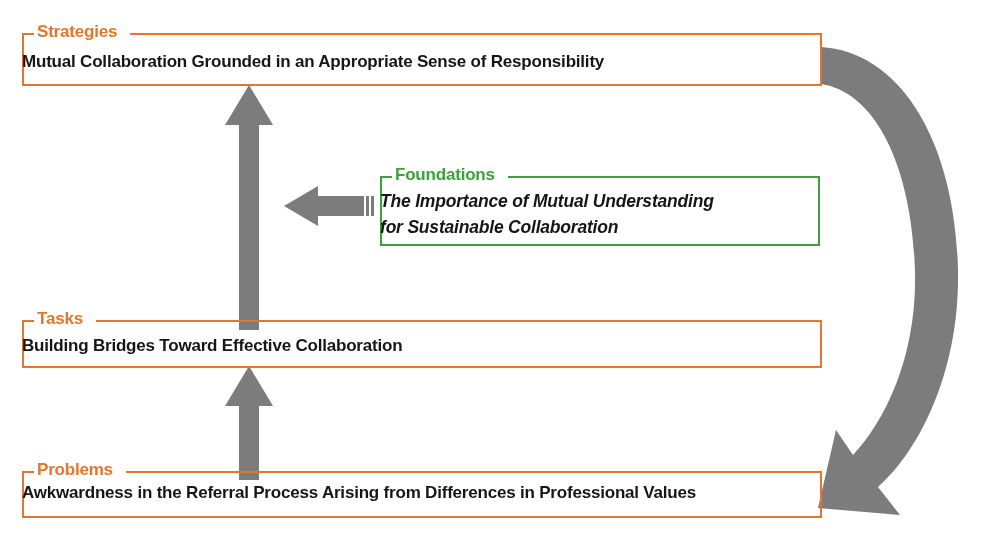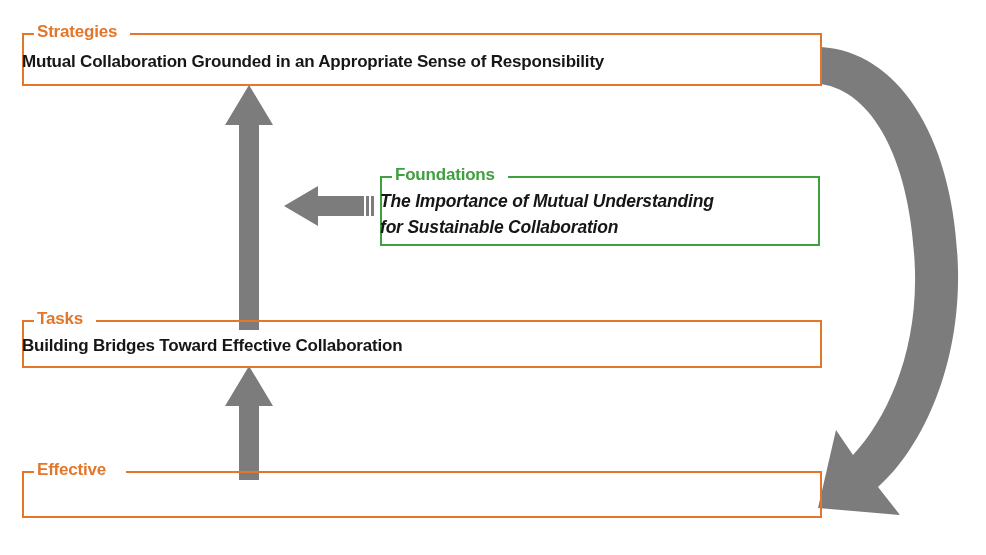--- a/index.html
+++ b/index.html
@@ -158,16 +158,17 @@
   <div class="node orange" style="left:22px; top:320px; width:800px; height:48px;">
     <div class="frame"></div>
     <div class="label-mask" style="left:12px; width:62px;"></div>
     <div class="node-label" style="left:15px;">Tasks</div>
     <div class="node-title" style="top:14px;">Building Bridges Toward Effective Collaboration</div>
   </div>
 
   <div class="node orange" style="left:22px; top:471px; width:800px; height:47px;">
     <div class="frame"></div>
     <div class="label-mask" style="left:12px; width:92px;"></div>
-    <div class="node-label" style="left:15px;">Effective</div>
+    <div class="node-label" style="left:15px;">Problems</div>
+    <div class="node-title" style="top:10px;">Awkwardness in the Referral Process Arising from Differences in Professional Values</div>
   </div>
 
 </div>
 
 </body></html>

